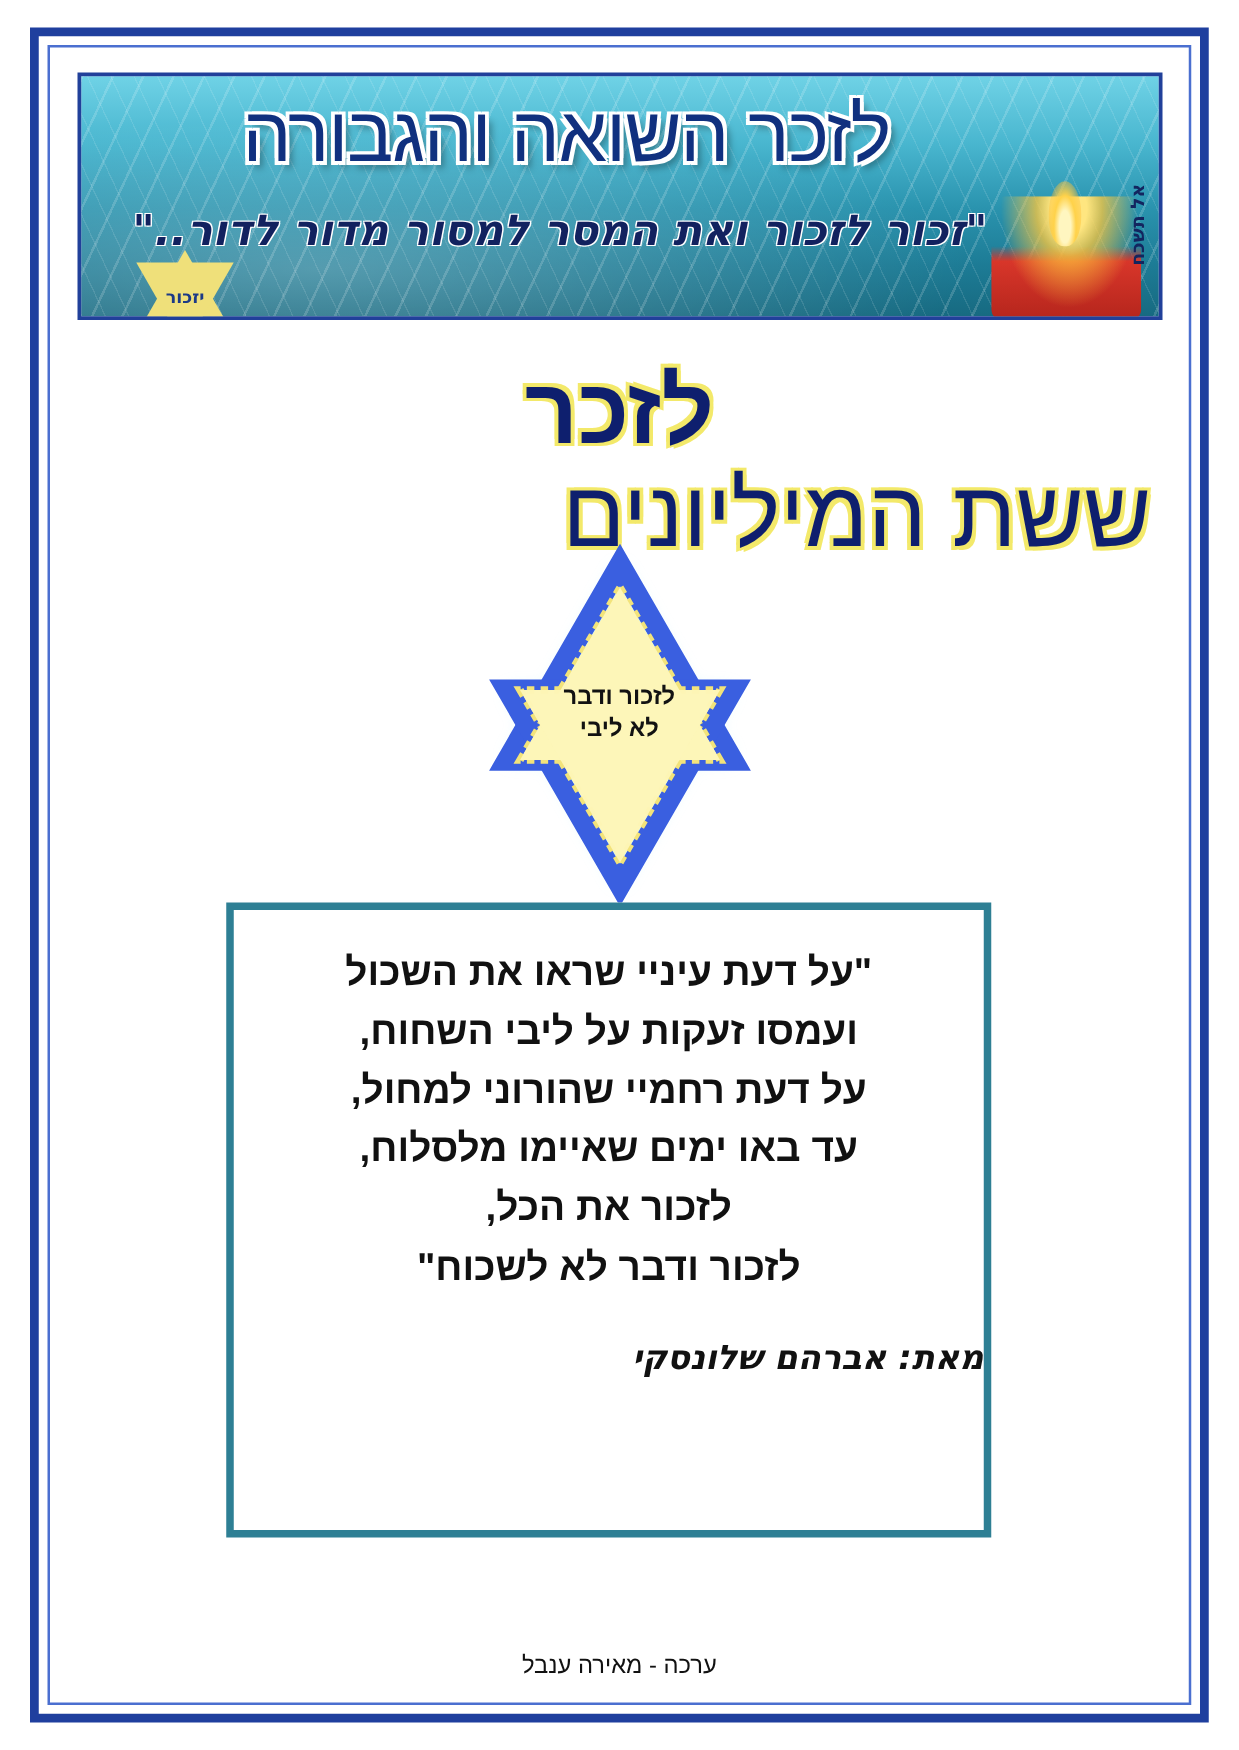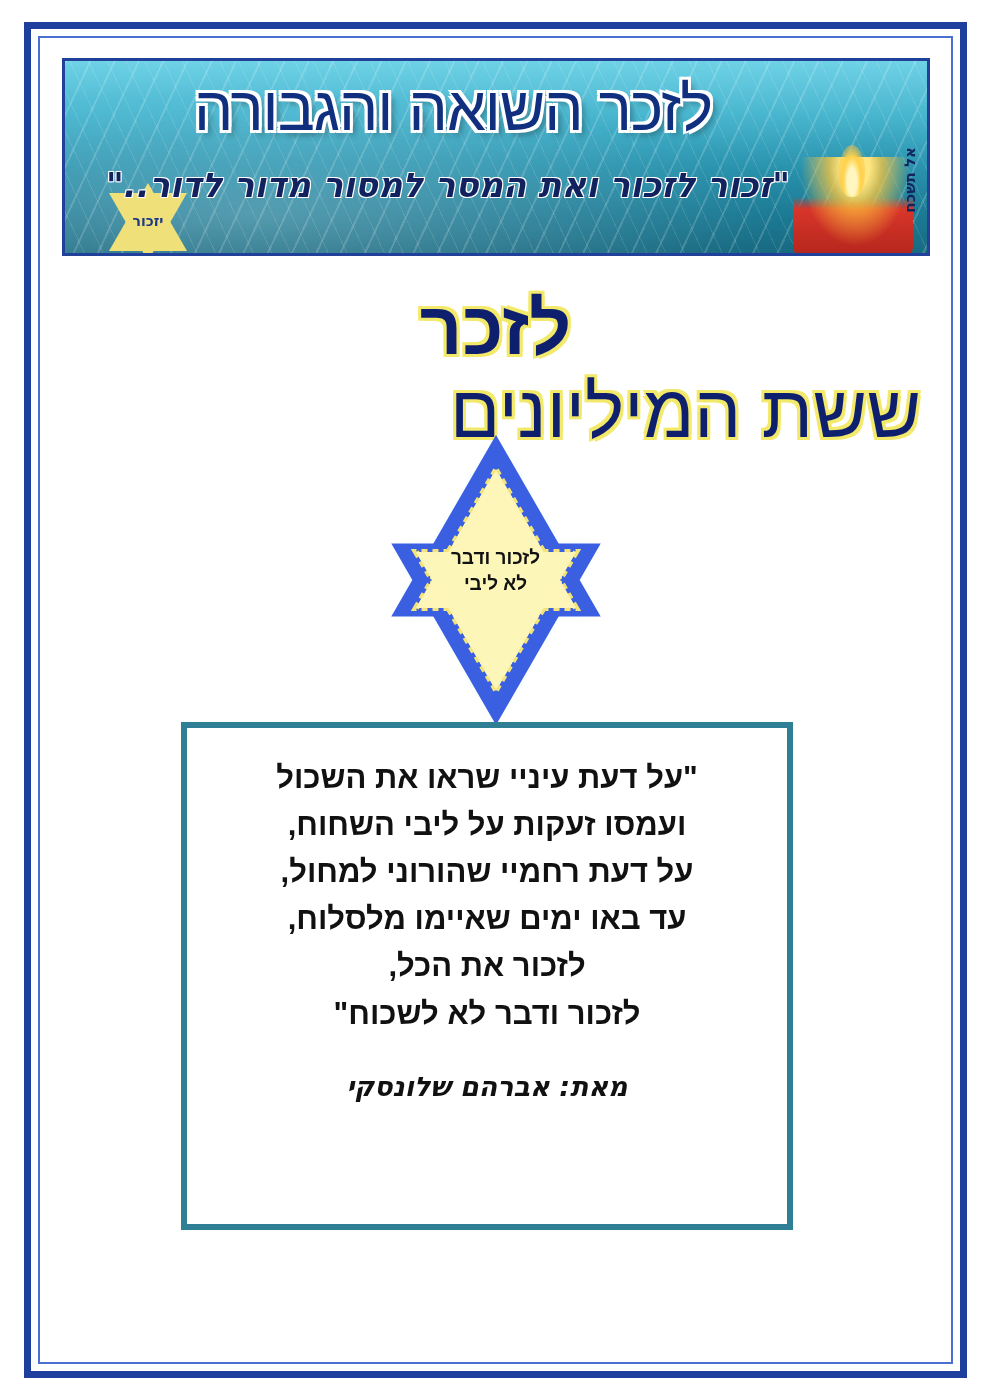--- a/index.html
+++ b/index.html
@@ -109,21 +109,21 @@
     font-weight: bold;
     font-style: italic;
     color: #12225f;
     font-family: "DejaVu Sans", sans-serif;
     text-shadow: 1px 1px 0 #ffffff, -1px -1px 0 #ffffff, 1px -1px 0 #ffffff, -1px 1px 0 #ffffff;
     white-space: nowrap;
   }
   .banner-star {
     position: absolute;
     left: 44px;
-    top: 122px;
+    top: 139px;
     width: 78px;
     height: 78px;
   }
   .banner-star .sd {
     position: absolute;
     inset: 0;
   }
   .banner-star .sd .t {
     position: absolute;
     left: 0; top: 0;
@@ -227,21 +227,21 @@
     margin: 26px 20px 0 20px;
     text-align: center;
     color: #111111;
     font-size: 31px;
     font-weight: bold;
     line-height: 1.52;
   }
   .poem .ln { display: block; white-space: nowrap; }
   .poem-author {
     margin-top: 34px;
-    text-align: center;
+    text-align: right;
     font-size: 27px;
     font-weight: bold;
     font-style: italic;
     color: #111111;
     font-family: "DejaVu Sans", sans-serif;
   }
 
   
   .footer {
     position: absolute;
@@ -320,14 +320,15 @@
       <span class="ln">"על דעת עיניי שראו את השכול</span>
       <span class="ln">ועמסו זעקות על ליבי השחוח,</span>
       <span class="ln">על דעת רחמיי שהורוני למחול,</span>
       <span class="ln">עד באו ימים שאיימו מלסלוח,</span>
       <span class="ln">לזכור את הכל,</span>
       <span class="ln">לזכור ודבר לא לשכוח"</span>
     </div>
     <div class="poem-author">מאת: אברהם שלונסקי</div>
   </div>
 
+  <div class="footer">ערכה - מאירה ענבל</div>
 
 </div>
 
 </body></html>

